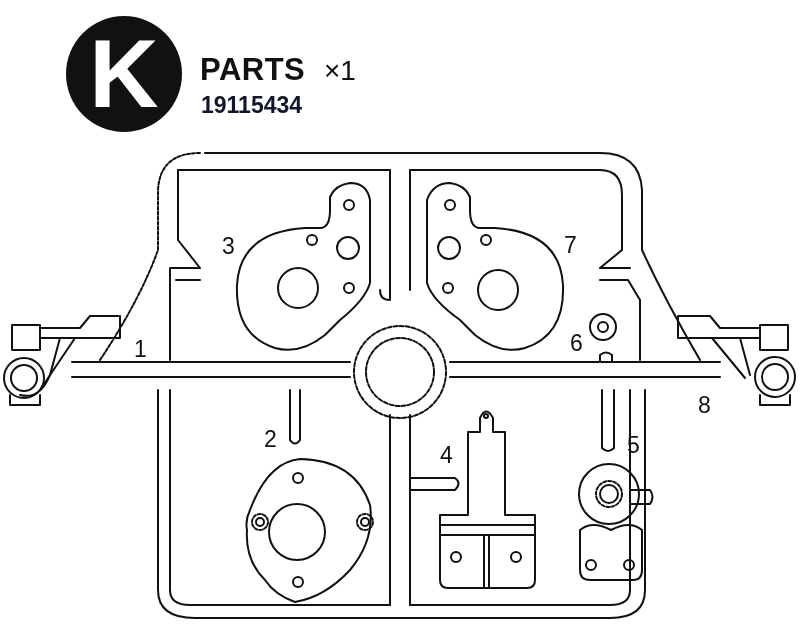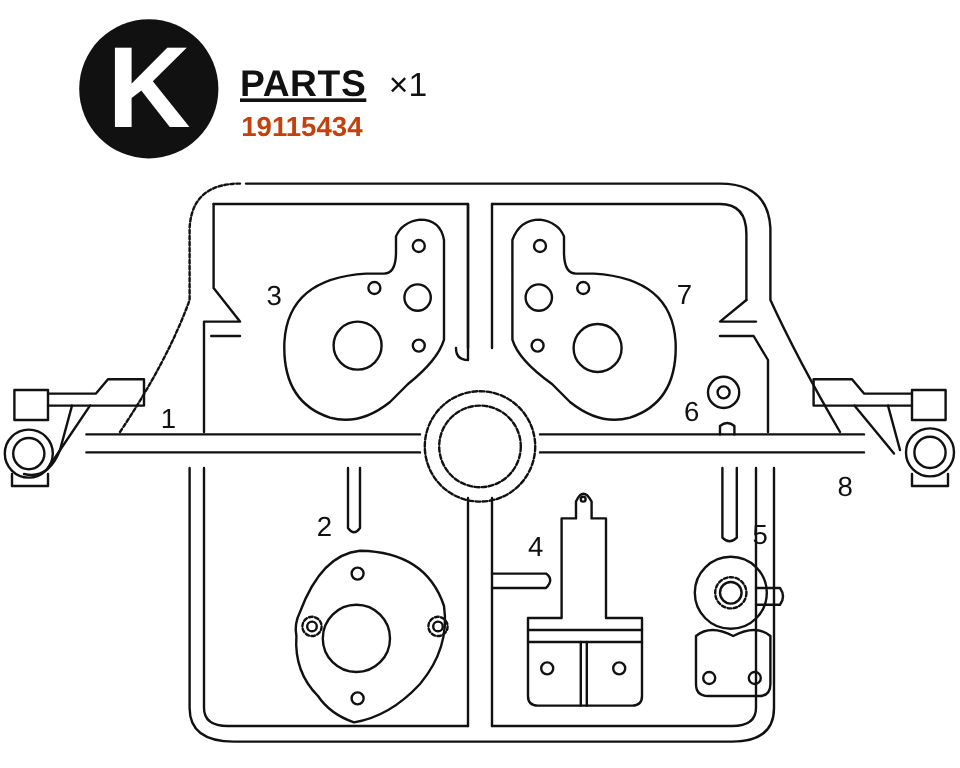--- a/index.html
+++ b/index.html
@@ -5,23 +5,23 @@
     html, body { margin: 0; padding: 0; background: #ffffff; }
     body { width: 800px; height: 640px; position: relative; overflow: hidden;
            font-family: "Liberation Sans", sans-serif; }
     .header { position: absolute; left: 0; top: 0; width: 800px; height: 140px; }
     .badge { position: absolute; left: 66px; top: 16px; width: 116px; height: 116px;
              border-radius: 50%; background: #111; }
     .badge-letter { position: absolute; left: 0; top: 0; width: 116px; height: 116px;
              line-height: 116px; text-align: center; color: #fff;
              font-family: "Liberation Sans", sans-serif; font-weight: bold; font-size: 96px; }
     .title { position: absolute; left: 200px; top: 52px; font-size: 31px; font-weight: bold;
-             color: #111; letter-spacing: 0.5px; text-decoration: underline; }
+             color: #111; letter-spacing: 0.5px; }
     .qty { position: absolute; left: 324px; top: 55px; font-size: 28px; color: #111; }
-    .code { position: absolute; left: 201px; top: 92px; font-size: 23px; font-weight: bold; color: #c2410c; }
+    .code { position: absolute; left: 201px; top: 92px; font-size: 23px; font-weight: bold; color: #0f172a; }
     svg.sprue { position: absolute; left: 0; top: 0; width: 800px; height: 640px; }
     .num { position: absolute; font-size: 23px; color: #111; font-family: "Liberation Sans", sans-serif; }
   </style>
 </head>
 <body>
 
 <div class="header">
   <div class="badge">
     <div class="badge-letter">K</div>
   </div>

